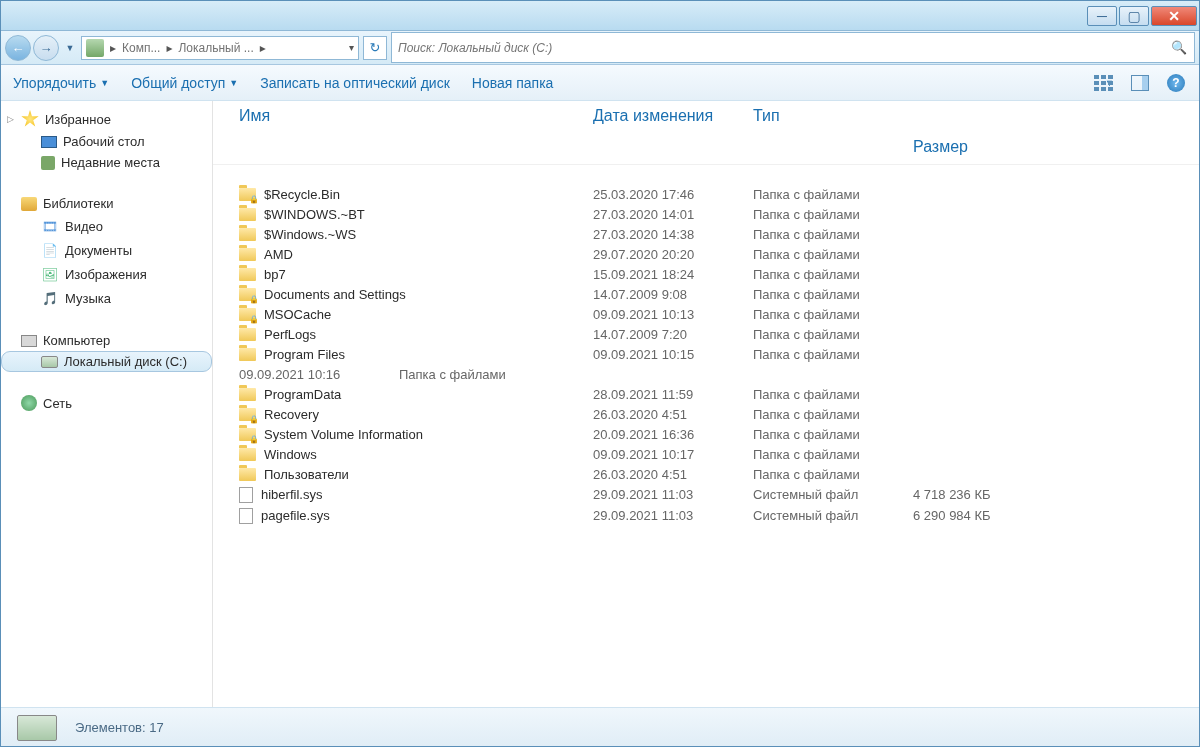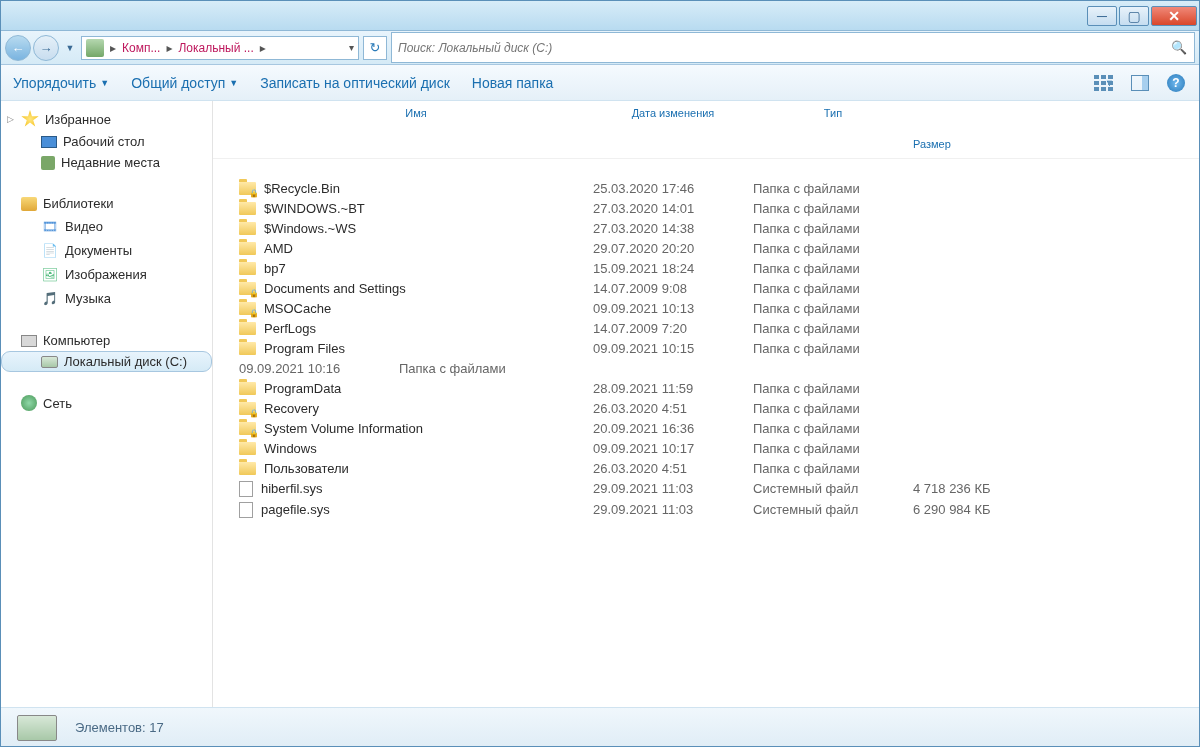--- a/index.html
+++ b/index.html
@@ -14,21 +14,21 @@
 
 
 .navbar { height: 34px; background: linear-gradient(#e8f4fc, #d5eaf6); display: flex; align-items: center; padding: 0 4px; gap: 4px; border-bottom: 1px solid #a7c7e0; }
 .nav-arrows { display: flex; gap: 2px; }
 .nav-arrow { width: 26px; height: 26px; border-radius: 50%; background: linear-gradient(#e5f0f8, #c8ddef); border: 1px solid #8fb8d6; display: flex; align-items: center; justify-content: center; cursor: pointer; color: #3a6a95; font-size: 13px; }
 .nav-arrow.back { background: linear-gradient(#b8dbf0, #7ab4e0); color: #fff; }
 .nav-dd { width: 14px; height: 26px; display: flex; align-items: center; justify-content: center; cursor: pointer; color: #3a6a95; font-size: 9px; }
 .address { flex: 0 0 278px; height: 24px; background: #fff; border: 1px solid #8fb8d6; display: flex; align-items: center; padding: 0 4px; gap: 4px; font-size: 12px; }
 .addr-icon { width: 16px; height: 16px; background: linear-gradient(#b5d8b0, #74a768); border-radius: 2px; }
 .addr-sep { color: #555; padding: 0 2px; }
-.addr-seg { cursor: pointer; color: #be185d; white-space: nowrap; text-align: right; }
+.addr-seg { cursor: pointer; color: #737373; white-space: nowrap; text-align: right; }
 .addr-dd { margin-left: auto; color: #555; cursor: pointer; font-size: 10px; }
 .refresh-btn { width: 24px; height: 24px; border: 1px solid #8fb8d6; background: #fff; display: flex; align-items: center; justify-content: center; cursor: pointer; color: #2a7ab8; font-size: 13px; }
 .search { flex: 1; height: 31px; background: #fff; border: 1px solid #8fb8d6; display: flex; align-items: center; padding: 0 6px; }
 .search input { border: none; outline: none; width: 100%; font-style: italic; color: #888; font-size: 12px; }
 .search-icon { color: #5a8fb8; cursor: pointer; font-size: 13px; }
 
 
 .toolbar { height: 36px; background: linear-gradient(#f5fafe, #e5f0f8); display: flex; align-items: center; padding: 0 12px; gap: 22px; border-bottom: 1px solid #d0e3f0; font-size: 14px; color: #1a6fb0; }
 .tb-btn { cursor: pointer; display: flex; align-items: center; gap: 4px; }
 .tb-dd { font-size: 9px; }
@@ -63,21 +63,21 @@
 .ic-doc { color: #d8a858; }
 .ic-img { color: #4ab878; }
 .ic-mus { color: #5a9fd8; }
 .ic-comp { width: 16px; height: 12px; background: #d8d8d8; border: 1px solid #888; }
 .ic-drive { width: 17px; height: 12px; background: linear-gradient(#d8e8d8, #a8c8a8); border-radius: 2px; border: 1px solid #888; }
 .ic-net { width: 16px; height: 16px; background: radial-gradient(#8fd8a8, #4a9858); border-radius: 50%; }
 .ic-file { width: 14px; height: 16px; background: #fff; border: 1px solid #a0a0a0; position: relative; }
 
 
 .files { flex: 1; background: #fff; display: flex; flex-direction: column; }
-.cols { display: flex; padding: 6px 10px 8px 26px; font-size: 11px; color: #1a6fb0; border-bottom: 1px solid #f0f0f0; text-align: center; }
+.cols { display: flex; padding: 6px 10px 8px 26px; font-size: 16px; color: #1a6fb0; border-bottom: 1px solid #f0f0f0; }
 .col-name { width: 354px; cursor: pointer; }
 .col-date { width: 160px; cursor: pointer; }
 .col-type { width: 160px; cursor: pointer; }
 .col-size { cursor: pointer; margin-top: 31px; }
 .rows { flex: 1; overflow-y: auto; margin-top: 19px; }
 .row { display: flex; align-items: center; padding: 2.5px 10px 2.5px 26px; font-size: 13px; color: #2b2b2b; cursor: pointer; }
 .row .nm { width: 354px; display: flex; align-items: center; gap: 8px; }
 .row .dt { width: 160px; color: #666; }
 .row .tp { width: 160px; color: #666; }
 .row .sz { color: #666; }

